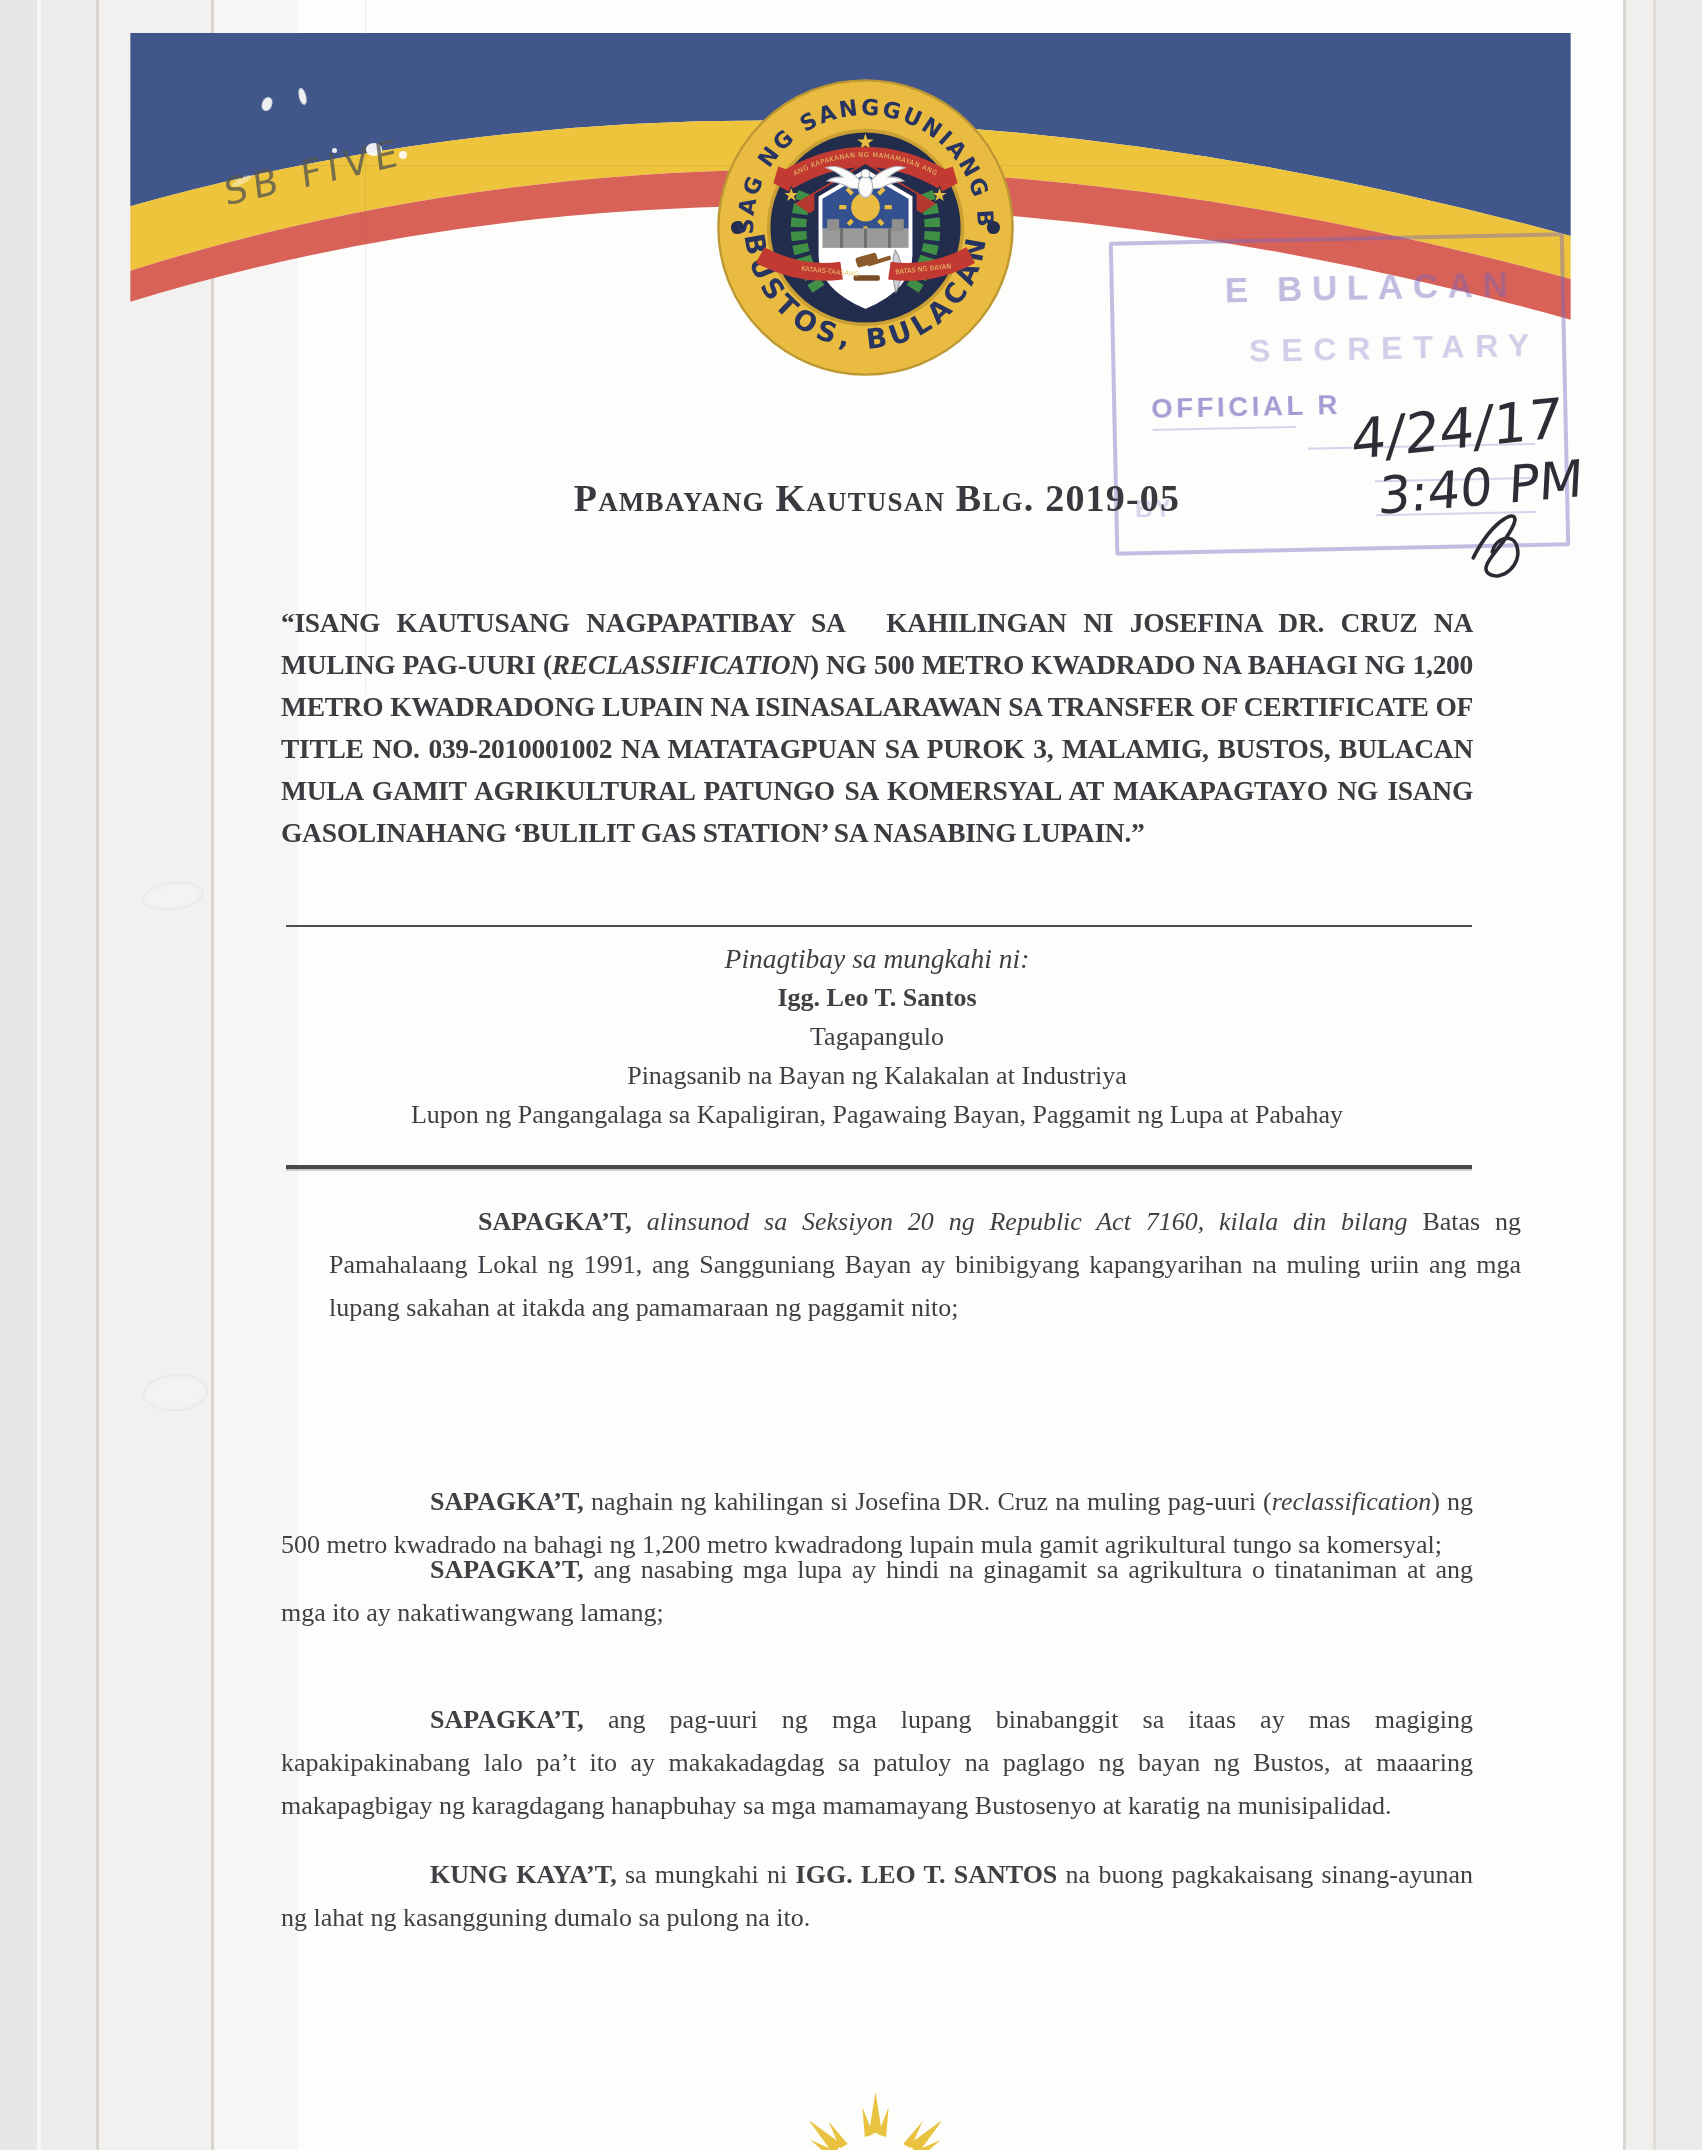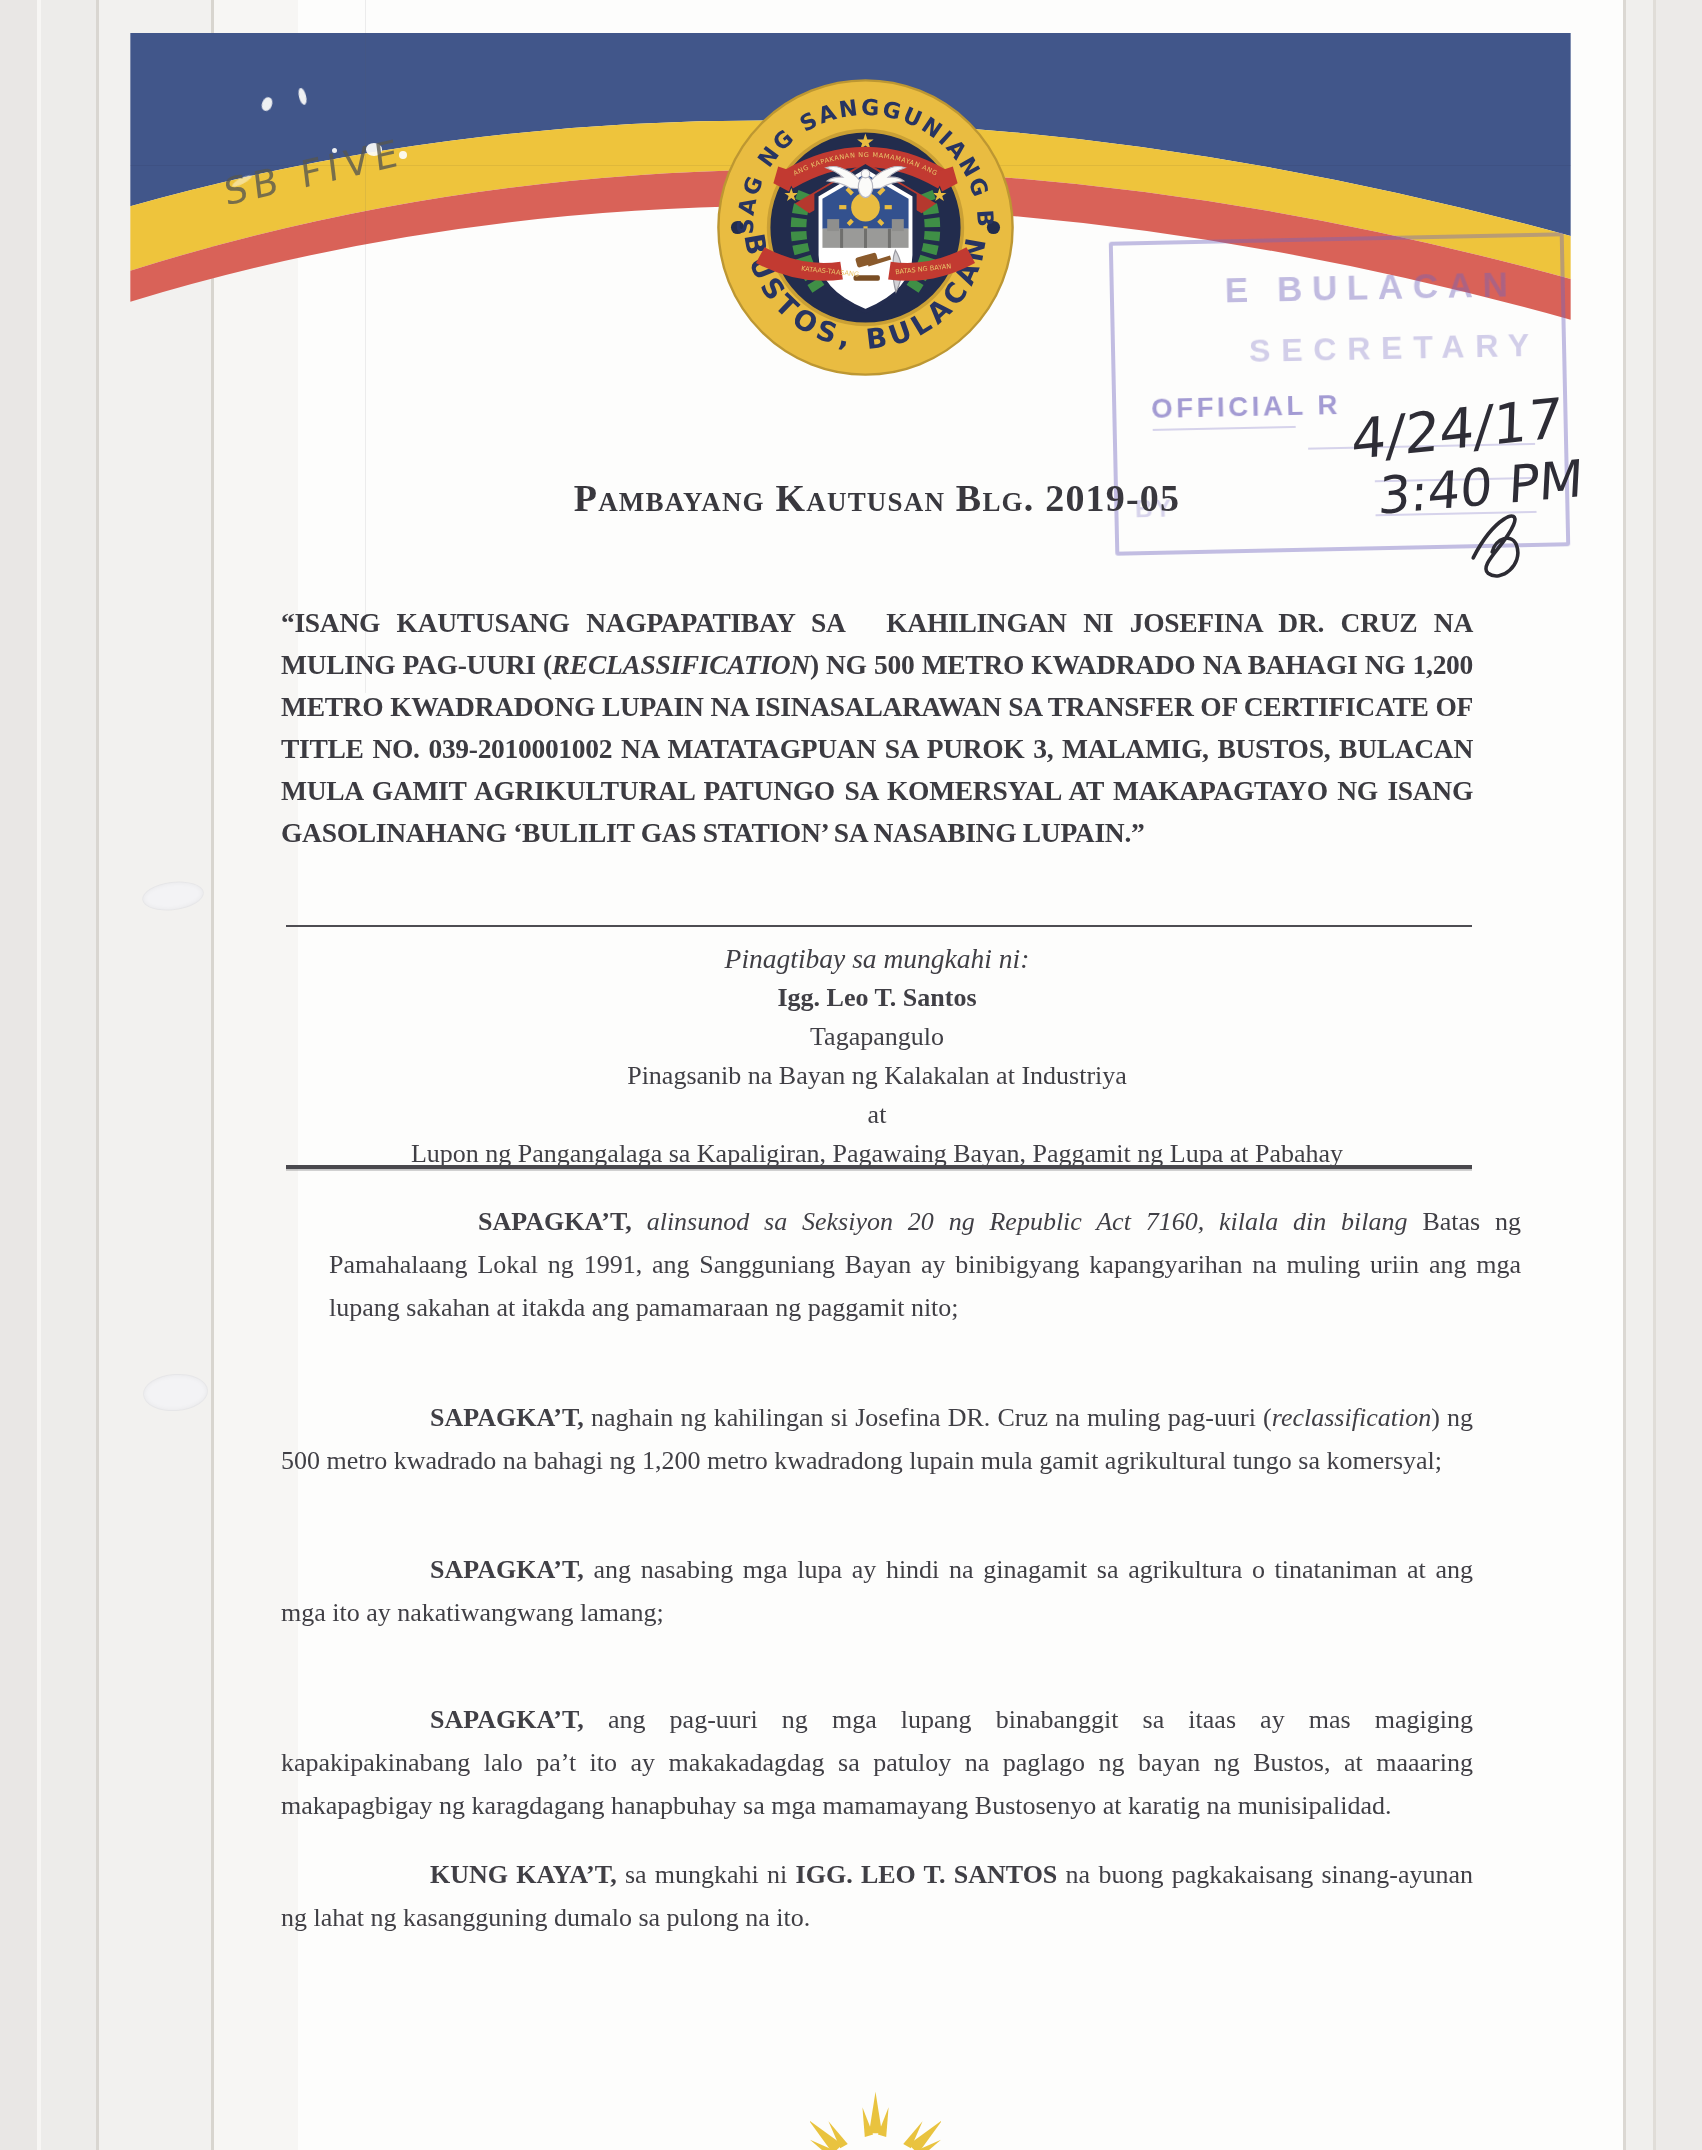--- a/index.html
+++ b/index.html
@@ -177,29 +177,28 @@
 
   <p class="quote"><span>“ISANG KAUTUSANG NAGPAPATIBAY SA  KAHILINGAN NI JOSEFINA DR. CRUZ NA MULING PAG-UURI (</span><i>RECLASSIFICATION</i><span>) NG 500 METRO KWADRADO NA BAHAGI NG 1,200 METRO KWADRADONG LUPAIN NA ISINASALARAWAN SA TRANSFER OF CERTIFICATE OF TITLE NO. 039-2010001002 NA MATATAGPUAN SA PUROK 3, MALAMIG, BUSTOS, BULACAN MULA GAMIT AGRIKULTURAL PATUNGO SA KOMERSYAL AT MAKAPAGTAYO NG ISANG GASOLINAHANG ‘BULILIT GAS STATION’ SA NASABING LUPAIN.”</span></p>
 
   <div class="rule1"></div>
 
   <div class="adopt">
     <div style="font-style:italic;font-size:27.5px;">Pinagtibay sa mungkahi ni:</div>
     <div style="font-weight:bold;">Igg. Leo T. Santos</div>
     <div>Tagapangulo</div>
     <div>Pinagsanib na Bayan ng Kalakalan at Industriya</div>
-    <div>at</div>
     <div>Lupon ng Pangangalaga sa Kapaligiran, Pagawaing Bayan, Paggamit ng Lupa at Pabahay</div>
   </div>
 
   <div class="rule2"></div>
 
   <p class="para" style="top:1200px;margin-left:48px;"><b>SAPAGKA’T,</b><i> alinsunod sa Seksiyon 20 ng Republic Act 7160, kilala din bilang</i><span> Batas ng Pamahalaang Lokal ng 1991, ang Sangguniang Bayan ay binibigyang kapangyarihan na muling uriin ang mga lupang sakahan at itakda ang pamamaraan ng paggamit nito;</span></p>
 
-  <p class="para" style="top:1396px;"><b>SAPAGKA’T,</b><span> naghain ng kahilingan si Josefina DR. Cruz na muling pag-uuri (</span><i>reclassification</i><span>) ng 500 metro kwadrado na bahagi ng 1,200 metro kwadradong lupain mula gamit agrikultural tungo sa komersyal;</span></p>
+  <p class="para" style="top:1480px;"><b>SAPAGKA’T,</b><span> naghain ng kahilingan si Josefina DR. Cruz na muling pag-uuri (</span><i>reclassification</i><span>) ng 500 metro kwadrado na bahagi ng 1,200 metro kwadradong lupain mula gamit agrikultural tungo sa komersyal;</span></p>
 
   <p class="para" style="top:1548px;"><b>SAPAGKA’T,</b><span> ang nasabing mga lupa ay hindi na ginagamit sa agrikultura o tinataniman at ang mga ito ay nakatiwangwang lamang;</span></p>
 
   <p class="para" style="top:1658px;margin-top:40px;"><b>SAPAGKA’T,</b><span> ang pag-uuri ng mga lupang binabanggit sa itaas ay mas magiging kapakipakinabang lalo pa’t ito ay makakadagdag sa patuloy na paglago ng bayan ng Bustos, at maaaring makapagbigay ng karagdagang hanapbuhay sa mga mamamayang Bustosenyo at karatig na munisipalidad.</span></p>
 
   <p class="para" style="top:1853px;"><b>KUNG KAYA’T,</b><span> sa mungkahi ni </span><b>IGG. LEO T. SANTOS</b><span> na buong pagkakaisang sinang-ayunan ng lahat ng kasangguning dumalo sa pulong na ito.</span></p>
 
   <svg class="sun-svg" width="131" height="63" viewBox="0 0 220 106">
     <g fill="#e9c33f">
       <g id="rayg">

